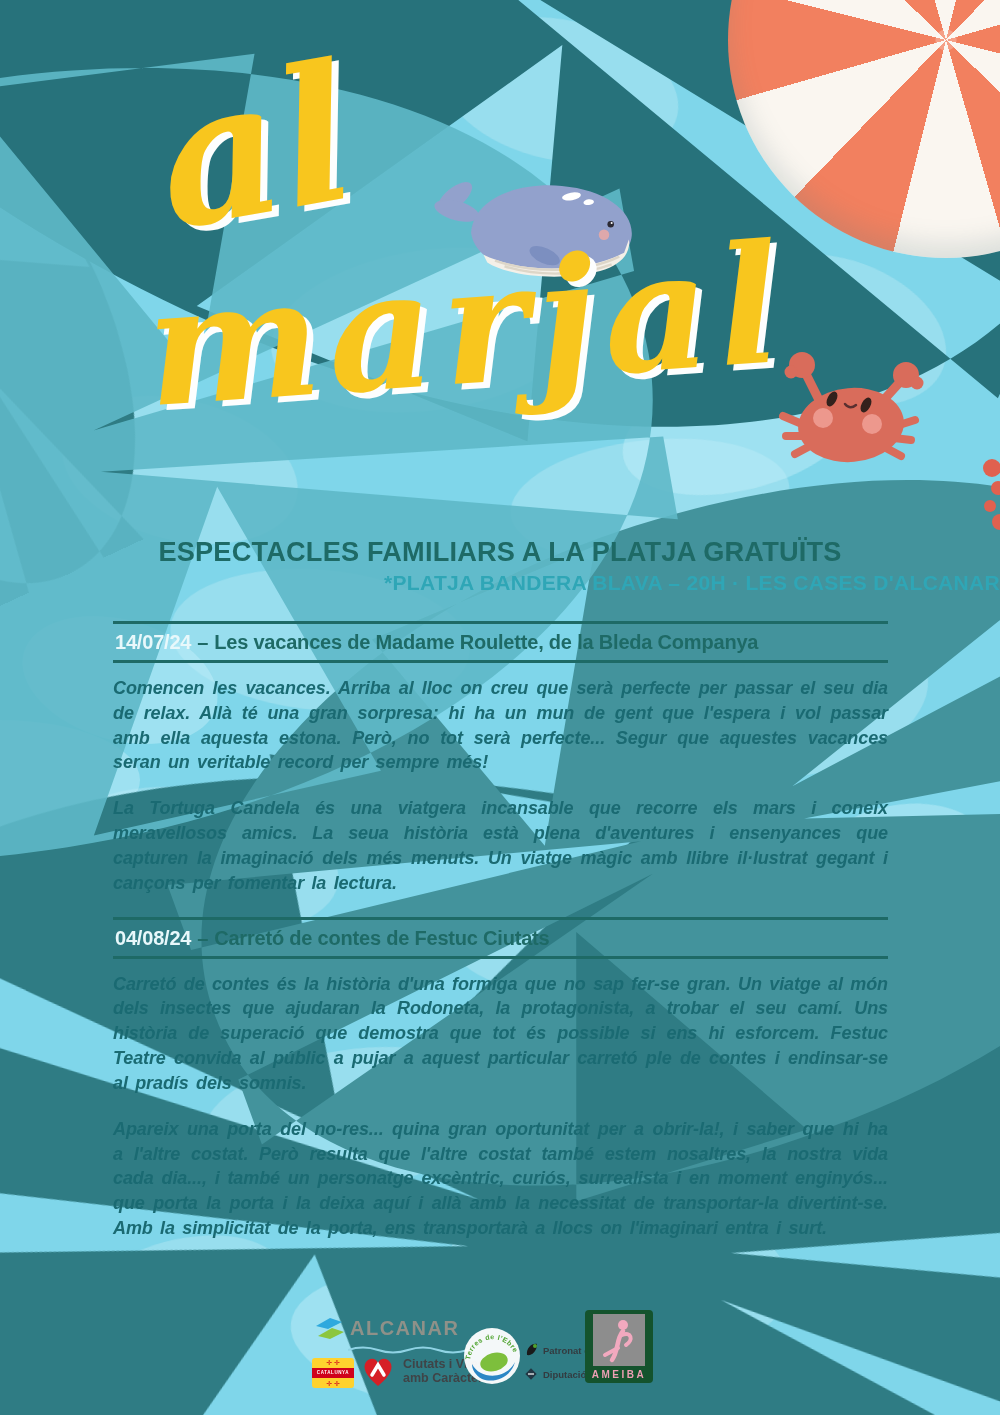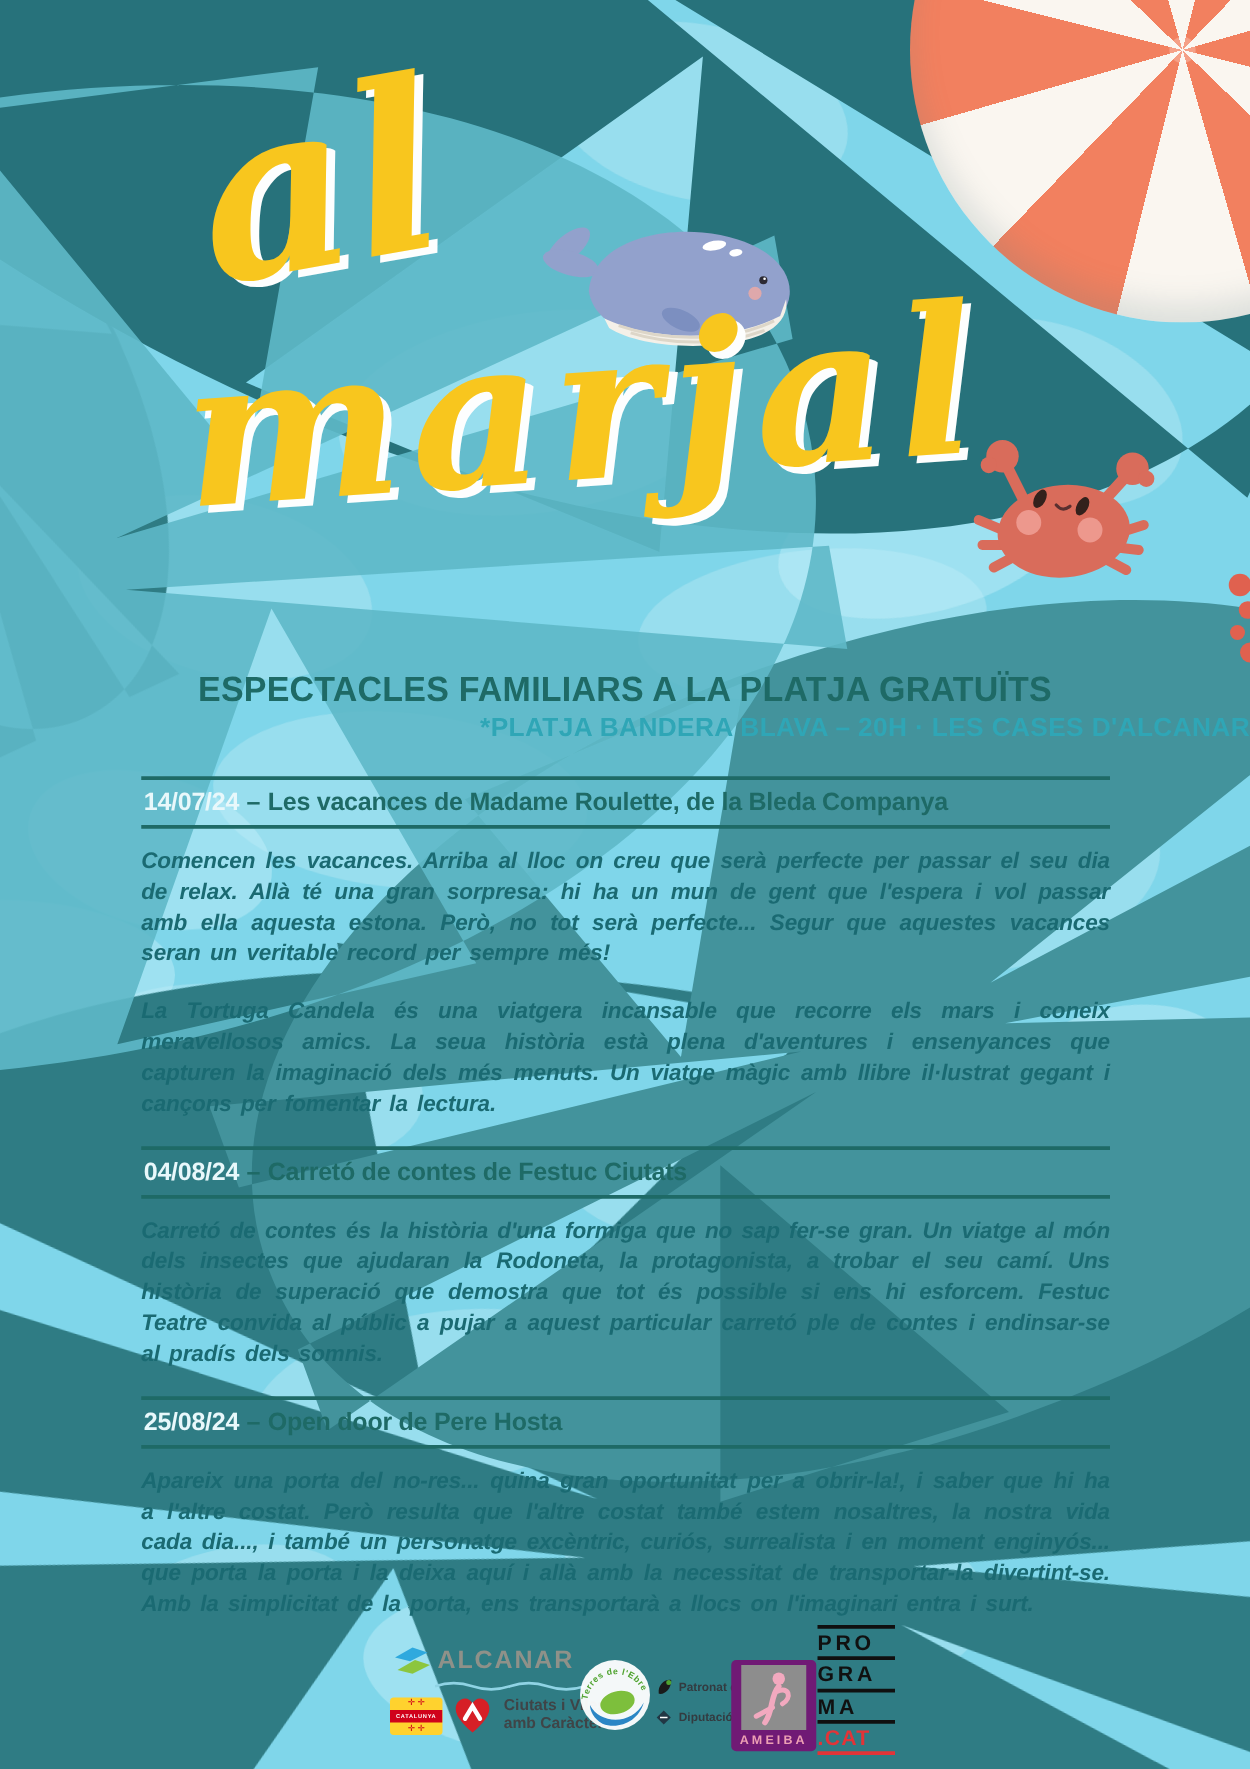--- a/index.html
+++ b/index.html
@@ -55,21 +55,21 @@
   .ajuntament-text{color:#FFFFFF;font-weight:700;font-size:19.5px;letter-spacing:.3px;}
   .alcanar-row{display:flex;align-items:flex-end;gap:6px;}
   .alcanar-text{color:#8F9189;font-weight:800;font-size:20px;letter-spacing:1.5px;}
   .cat-badge{width:42px;height:30px;background:#FFD22E;border-radius:3px;position:relative;overflow:hidden;}
   .cat-badge .band{position:absolute;left:0;right:0;top:10px;height:10px;background:#D0021B;
     color:#fff;font-size:4.5px;font-weight:700;text-align:center;line-height:10px;letter-spacing:.6px;}
   .cat-badge .marks{position:absolute;left:0;right:0;text-align:center;color:#D0021B;font-size:7px;line-height:9px;}
   .ciutats-text{color:#3F4447;font-weight:700;font-size:12.5px;line-height:1.15;}
   .pat-row{display:flex;align-items:center;gap:5px;margin-bottom:9px;}
   .pat-text{color:#333B40;font-size:9.5px;font-weight:700;white-space:nowrap;}
-  .ameiba{width:60px;background:#701a75;border-radius:4px;padding:4px 4px 3px 4px;text-align:center;margin-top:18px;}
+  .ameiba{width:60px;background:#14532d;border-radius:4px;padding:4px 4px 3px 4px;text-align:center;}
   .ameiba-box{width:52px;height:52px;background:#8D8D8D;margin:0 auto;}
   .ameiba-text{color:#ED9FB4;font-size:10px;font-weight:700;letter-spacing:2.5px;margin-top:3px;}
   .programa{width:62px;}
   .programa .seg{
     border-top:3px solid #101010;color:#101010;font-weight:900;font-size:17px;
     letter-spacing:3px;line-height:1.25;padding-top:1px;
   }
   .programa .cat{
     border-top:3px solid #101010;border-bottom:3px solid #E23438;
     color:#E23438;font-weight:900;font-size:17px;letter-spacing:1px;line-height:1.25;padding-top:1px;
@@ -206,23 +206,20 @@
     </div>
 
     <div class="event">
       <div class="event-head">
         <span class="event-date">04/08/24</span><span class="event-sep">–</span><span>Carretó de contes de Festuc Ciutats</span>
       </div>
       <div class="event-desc">Carretó de contes és la història d'una formiga que no sap fer-se gran. Un viatge al món dels insectes que ajudaran la Rodoneta, la protagonista, a trobar el seu camí. Uns història de superació que demostra que tot és possible si ens hi esforcem. Festuc Teatre convida al públic a pujar a aquest particular carretó ple de contes i endinsar-se al pradís dels somnis.</div>
     </div>
 
     <div class="event">
-      <div class="event-head">
-        <span class="event-date">25/08/24</span><span class="event-sep">–</span><span>Open door de Pere Hosta</span>
-      </div>
       <div class="event-desc">Apareix una porta del no-res... quina gran oportunitat per a obrir-la!, i saber que hi ha a l'altre costat. Però resulta que l'altre costat també estem nosaltres, la nostra vida cada dia..., i també un personatge excèntric, curiós, surrealista i en moment enginyós... que porta la porta i la deixa aquí i allà amb la necessitat de transportar-la divertint-se. Amb la simplicitat de la porta, ens transportarà a llocs on l'imaginari entra i surt.</div>
     </div>
 
   </div>
 
   <div class="footer">
 
 
     <div class="f-item" style="left:314px;top:18px;">
       <div class="alcanar-row">
@@ -288,21 +285,15 @@
         <svg width="52" height="52" viewBox="0 0 52 52" aria-hidden="true">
           <circle cx="30" cy="11" r="5" fill="#F2A9BF"></circle>
           <path d="M30,17 C23,25 26,36 19,46" stroke="#F2A9BF" stroke-width="4.5" fill="none" stroke-linecap="round"></path>
           <path d="M29,21 C38,17 41,26 33,31" stroke="#F2A9BF" stroke-width="4" fill="none" stroke-linecap="round"></path>
           <path d="M25,34 L12,41" stroke="#F2A9BF" stroke-width="4" fill="none" stroke-linecap="round"></path>
         </svg>
       </div>
       <div class="ameiba-text">AMEIBA</div>
     </div>
 
-    <div class="f-item programa" style="left:654px;top:2px;">
-      <div class="seg">PRO</div>
-      <div class="seg">GRA</div>
-      <div class="seg">MA</div>
-      <div class="cat">.CAT</div>
-    </div>
 
   </div>
 </div>
 
 </body></html>

